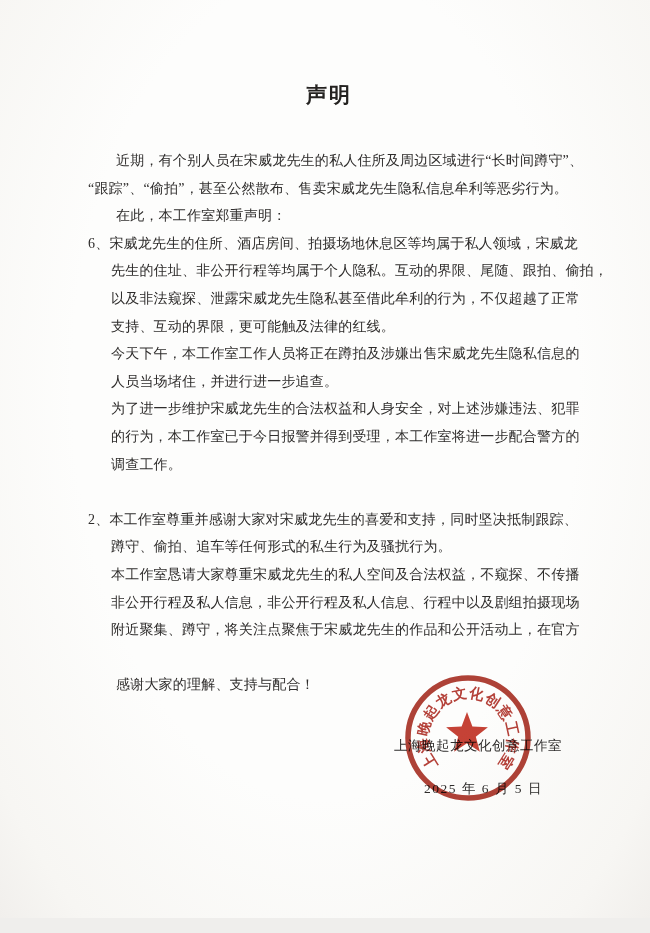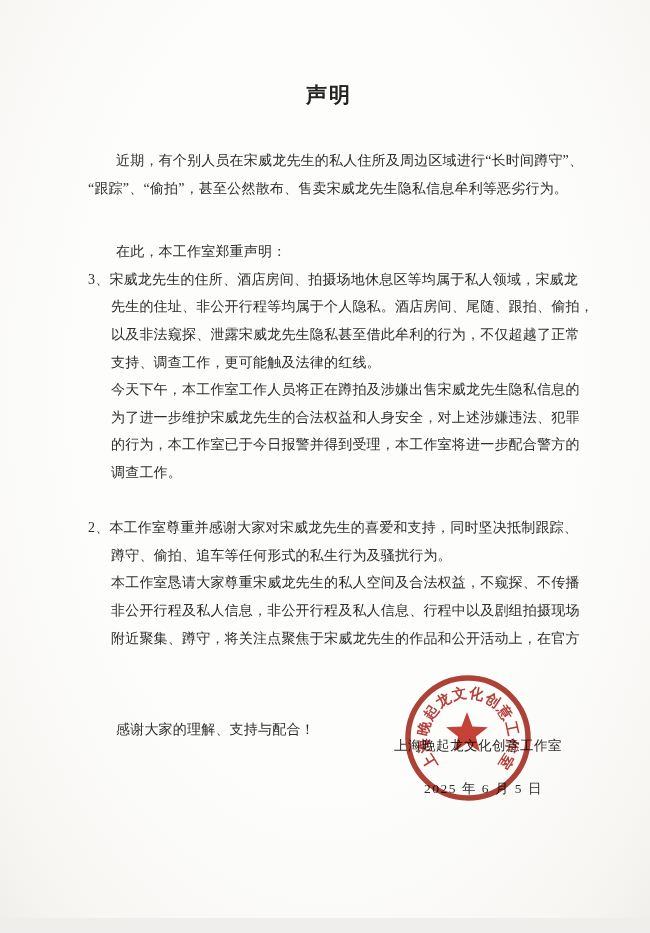--- a/index.html
+++ b/index.html
@@ -27,21 +27,21 @@
     color:#242220;
   }
   .line{
     height:27.6px;
     line-height:27.6px;
     font-size:14px;
     letter-spacing:0.2px;
     white-space:nowrap;
     color:#2e2c2b;
   }
-  .line.indent{padding-left:28px;margin-top:36px;}
+  .line.indent{padding-left:28px;}
   .line.hang{padding-left:23px;}
   .line.flush{padding-left:0;}
   .line.gap{height:27.6px;}
   .signature{
     position:absolute;left:394px;top:737px;width:175px;
   }
   .sig-name{
     font-size:13.5px;
     letter-spacing:0.5px;
     line-height:18px;
@@ -73,25 +73,26 @@
 <body>
 
 <div class="page">
 
   <div class="content">
     <h1 class="title">声明</h1>
     <div id="doc-lines">
         <div class="line indent">近期，有个别人员在宋威龙先生的私人住所及周边区域进行“长时间蹲守”、</div>
         <div class="line flush">“跟踪”、“偷拍”，甚至公然散布、售卖宋威龙先生隐私信息牟利等恶劣行为。</div>
         <div class="line indent">在此，本工作室郑重声明：</div>
-        <div class="line flush">3、宋威龙先生的住所、酒店房间、拍摄场地休息区等均属于私人领域，宋威龙</div>
-        <div class="line hang">先生的住址、非公开行程等均属于个人隐私。酒店房间、尾随、跟拍、偷拍，</div>
+        <div class="line flush">6、宋威龙先生的住所、酒店房间、拍摄场地休息区等均属于私人领域，宋威龙</div>
+        <div class="line hang">先生的住址、非公开行程等均属于个人隐私。互动的界限、尾随、跟拍、偷拍，</div>
         <div class="line hang">以及非法窥探、泄露宋威龙先生隐私甚至借此牟利的行为，不仅超越了正常</div>
-        <div class="line hang">支持、调查工作，更可能触及法律的红线。</div>
+        <div class="line hang">支持、互动的界限，更可能触及法律的红线。</div>
         <div class="line hang">今天下午，本工作室工作人员将正在蹲拍及涉嫌出售宋威龙先生隐私信息的</div>
+        <div class="line hang">人员当场堵住，并进行进一步追查。</div>
         <div class="line hang">为了进一步维护宋威龙先生的合法权益和人身安全，对上述涉嫌违法、犯罪</div>
         <div class="line hang">的行为，本工作室已于今日报警并得到受理，本工作室将进一步配合警方的</div>
         <div class="line hang">调查工作。</div>
         <div class="line gap"></div>
         <div class="line flush">2、本工作室尊重并感谢大家对宋威龙先生的喜爱和支持，同时坚决抵制跟踪、</div>
         <div class="line hang">蹲守、偷拍、追车等任何形式的私生行为及骚扰行为。</div>
         <div class="line hang">本工作室恳请大家尊重宋威龙先生的私人空间及合法权益，不窥探、不传播</div>
         <div class="line hang">非公开行程及私人信息，非公开行程及私人信息、行程中以及剧组拍摄现场</div>
         <div class="line hang">附近聚集、蹲守，将关注点聚焦于宋威龙先生的作品和公开活动上，在官方</div>
         <div class="line gap"></div>

